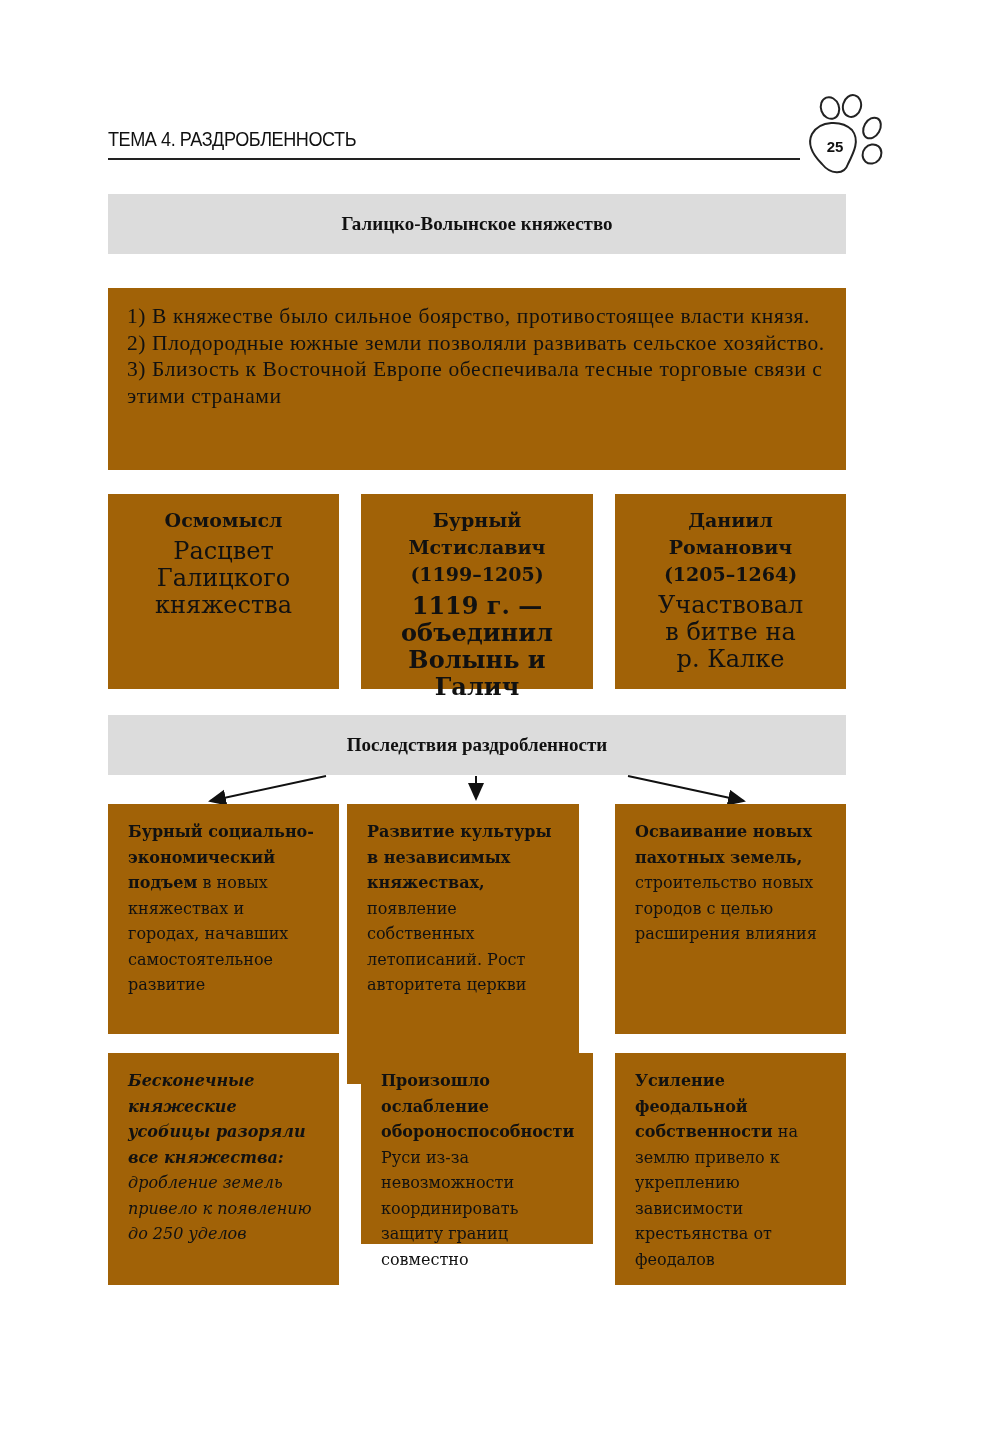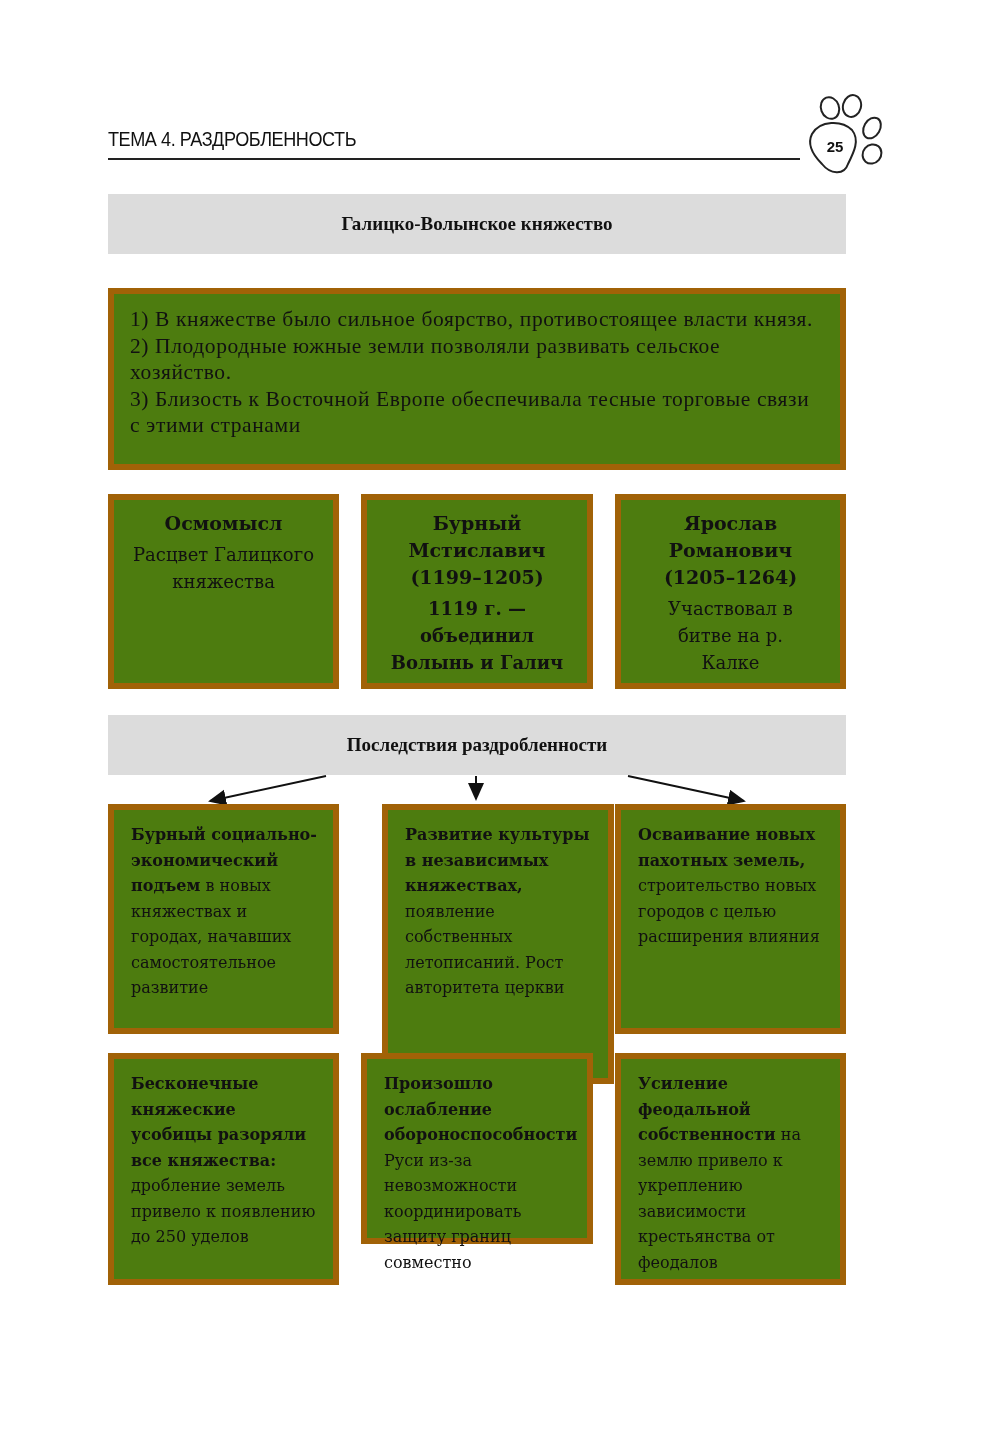--- a/index.html
+++ b/index.html
@@ -9,26 +9,26 @@
     font-family: "Liberation Sans", "DejaVu Sans", sans-serif;
     font-size: 21px; letter-spacing: -0.5px; transform: scaleX(0.86); transform-origin: left;
   }
   .header-rule { position: absolute; left: 108px; top: 158px; width: 692px; height: 2px; background: #222; }
   .paw { position: absolute; left: 800px; top: 94px; width: 90px; height: 86px; }
   .banner {
     position: absolute; left: 108px; width: 738px; height: 60px; background: #dcdcdc;
     display: flex; align-items: center; justify-content: center;
     font-family: "Liberation Serif", "DejaVu Serif", serif; font-weight: bold; font-size: 19px;
   }
-  .box { position: absolute; border: 6px solid #a16207; box-sizing: border-box; background: #4d7c0f; }
+  .box { position: absolute; border: 3px solid #a16207; box-sizing: border-box; background: #a16207; }
   .intro { left: 108px; top: 288px; width: 738px; height: 182px; padding: 12px 16px; font-family: "Liberation Serif", serif; font-size: 21.5px; line-height: 26.5px; letter-spacing: 0.6px; }
   .intro p { margin: 0; }
   .ruler { text-align: center; font-family: "DejaVu Serif", serif; }
   .ruler .name { font-weight: bold; font-size: 19px; line-height: 27px; display: block; }
-  .ruler .desc { font-size: 18px; line-height: 27px; display: block; margin-top: 4px; }
+  .ruler .desc { font-size: 24px; line-height: 27px; display: block; margin-top: 4px; }
   .cons { font-family: "DejaVu Serif", serif; font-size: 16px; line-height: 25.5px; padding: 12px 16px 0 17px; }
   .cons b { font-weight: bold; }
   .arrows { position: absolute; left: 0; top: 0; width: 1000px; height: 1439px; pointer-events: none; }
 </style>
 </head>
 <body>
 
 <div>
   <div class="header-title">ТЕМА 4. РАЗДРОБЛЕННОСТЬ</div>
   <div class="header-rule"></div>
@@ -56,21 +56,21 @@
   <span class="name">Осмомысл</span>
   <span class="desc" style="padding:0 14px;">Расцвет Галицкого княжества</span>
 </div>
 <div class="box ruler" style="left:361px; top:494px; width:232px; height:195px; padding-top:10px;">
   <span class="name">Бурный</span>
   <span class="name">Мстиславич</span>
   <span class="name">(1199–1205)</span>
   <span class="desc" style="padding:0 20px;font-weight:bold;">1119 г. — объединил Волынь и Галич</span>
 </div>
 <div class="box ruler" style="left:615px; top:494px; width:231px; height:195px; padding-top:10px;">
-  <span class="name">Ярослав</span>
+  <span class="name">Даниил</span>
   <span class="name">Романович</span>
   <span class="name">(1205–1264)</span>
   <span class="desc" style="padding:0 40px;text-align:center;">Участвовал в битве на р. Калке</span>
 </div>
 
 <div class="banner" style="top:715px;">Последствия раздробленности</div>
 
 <svg class="arrows">
   <defs>
     <marker id="ah" markerWidth="10" markerHeight="10" refX="8" refY="4" orient="auto">
@@ -78,28 +78,28 @@
     </marker>
   </defs>
   <line x1="326" y1="776" x2="210" y2="801" stroke="#111" stroke-width="2" marker-end="url(#ah)"></line>
   <line x1="476" y1="776" x2="476" y2="799" stroke="#111" stroke-width="2" marker-end="url(#ah)"></line>
   <line x1="628" y1="776" x2="744" y2="801" stroke="#111" stroke-width="2" marker-end="url(#ah)"></line>
 </svg>
 
 <div class="box cons" style="left:108px; top:804px; width:231px; height:230px;">
   <b>Бурный социально-экономический подъем</b><span> в новых княжествах и городах, начавших самостоятельное развитие</span>
 </div>
-<div class="box cons" style="left:382px; top:804px; width:232px; height:280px;">
+<div class="box cons" style="left:347px; top:804px; width:232px; height:280px;">
   <b>Развитие культуры в независимых княжествах,</b><span> появление собственных летописаний. Рост авторитета церкви</span>
 </div>
 <div class="box cons" style="left:615px; top:804px; width:231px; height:230px;">
   <b>Осваивание новых пахотных земель,</b><span> строительство новых городов с целью расширения влияния</span>
 </div>
 
-<div class="box cons" style="left:108px; top:1053px; width:231px; height:232px;">
+<div class="box cons" style="left:108px; top:1053px; width:231px; height:232px;font-style:italic;">
   <b>Бесконечные княжеские усобицы разоряли все княжества:</b><span> дробление земель привело к появлению до 250 уделов</span>
 </div>
 <div class="box cons" style="left:361px; top:1053px; width:232px; height:191px;">
   <b>Произошло ослабление обороноспособности</b><span> Руси из-за невозможности координировать защиту границ совместно</span>
 </div>
 <div class="box cons" style="left:615px; top:1053px; width:231px; height:232px;">
   <b>Усиление феодальной собственности</b><span> на землю привело к укреплению зависимости крестьянства от феодалов</span>
 </div>
 
 </body></html>

